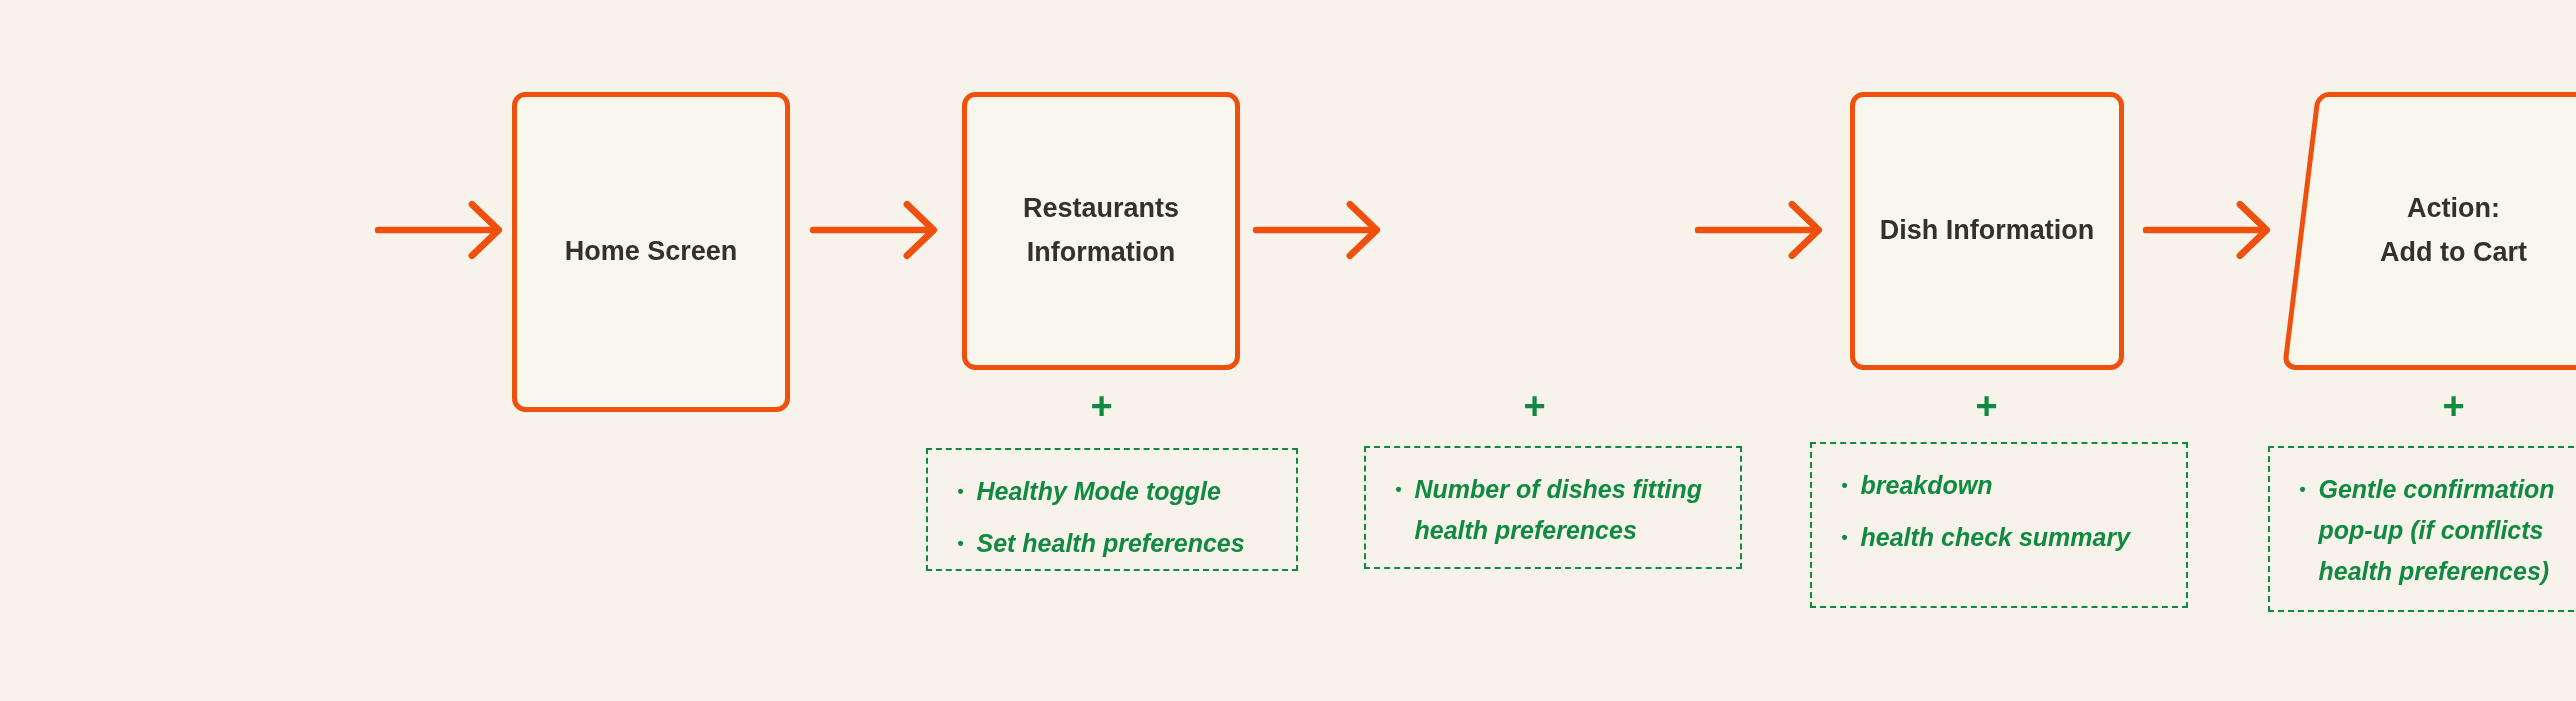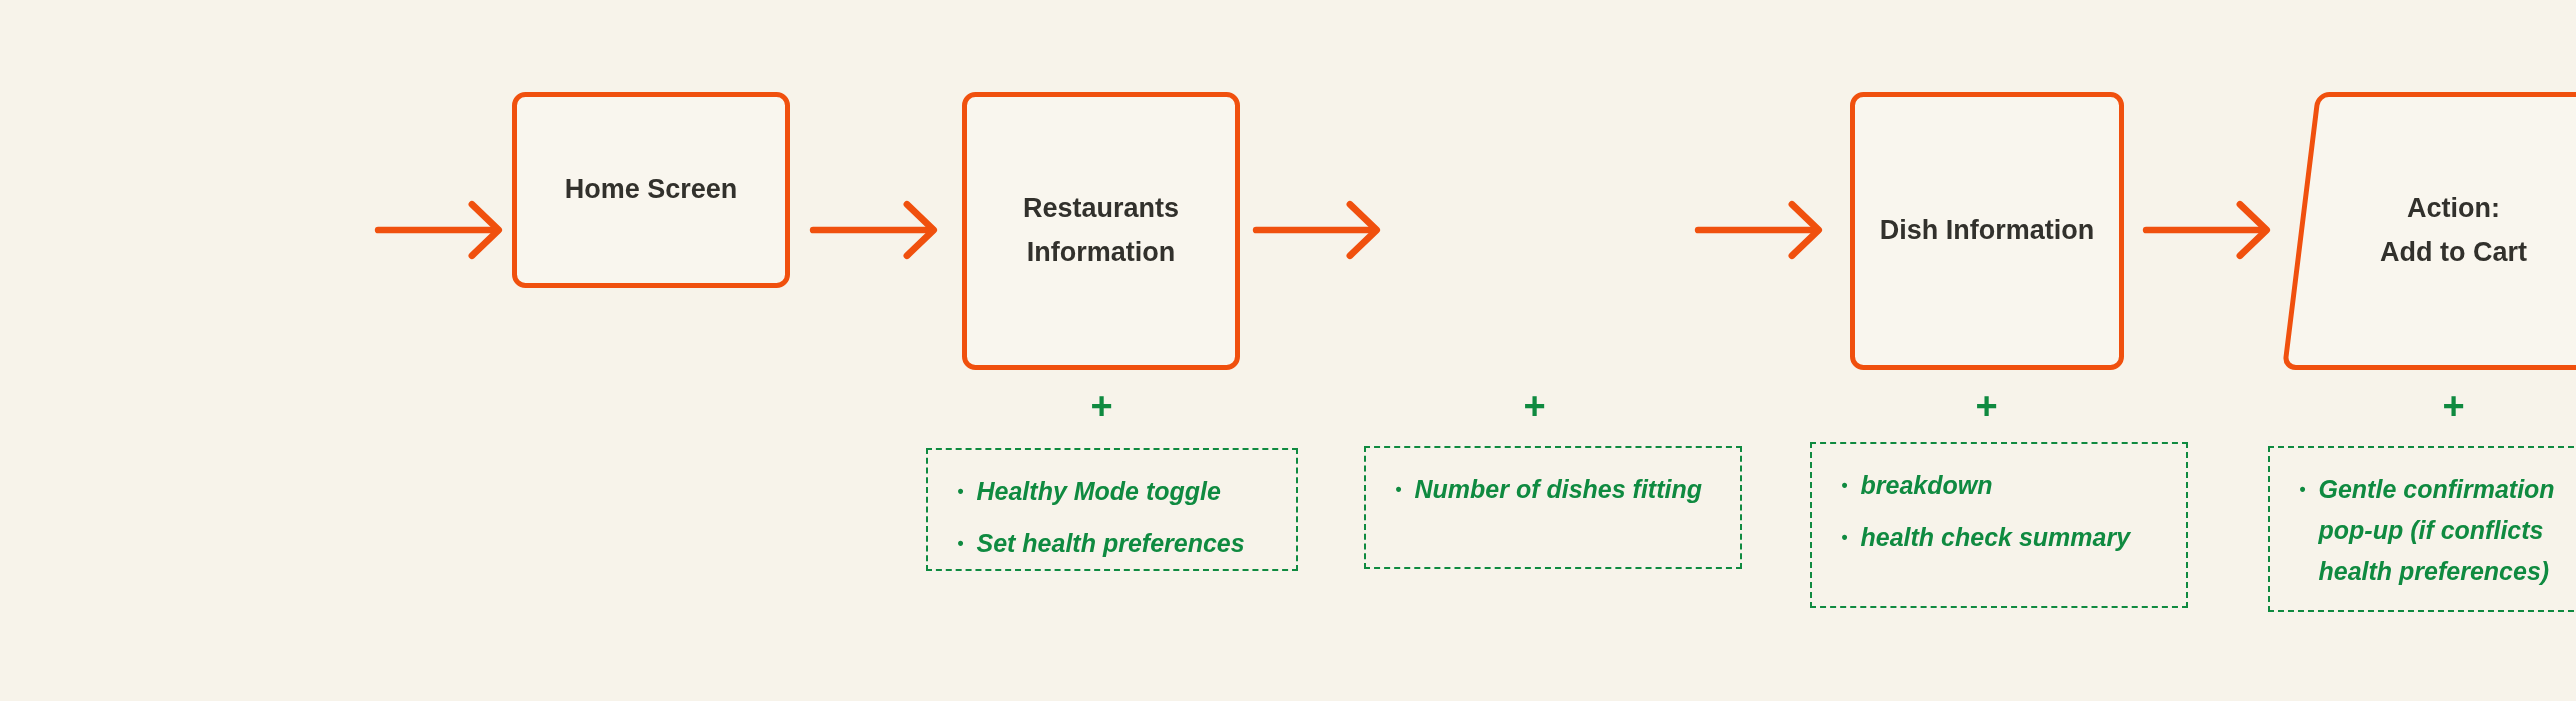--- a/index.html
+++ b/index.html
@@ -105,21 +105,21 @@
 <body>
 
 <div class="canvas">
 
 
   <svg class="arrow" style="left:374px" viewBox="0 0 260 132">
     <line x1="8" y1="66" x2="236" y2="66"></line>
     <polyline points="190,16 242,66 190,116"></polyline>
   </svg>
 
-  <div class="shape" style="left:512px;top:92px;width:278px;height:196px">
+  <div class="shape" style="left:512px;top:92px;width:278px;height:320px">
     <div class="label">Home Screen</div>
   </div>
 
   <svg class="arrow" style="left:809px" viewBox="0 0 260 132">
     <line x1="8" y1="66" x2="236" y2="66"></line>
     <polyline points="190,16 242,66 190,116"></polyline>
   </svg>
 
   <div class="shape" style="left:962px;top:92px;width:278px;height:278px">
     <div class="label">
@@ -173,20 +173,21 @@
         <div class="bline">Set health preferences</div>
       </div>
     </div>
   </div>
 
   <div class="ann" style="left:1364px;top:446px;width:378px;height:123px">
     <div class="bullet">
       <div class="dot">•</div>
       <div class="blines">
         <div class="bline">Number of dishes fitting</div>
+        <div class="bline">health preferences</div>
       </div>
     </div>
   </div>
 
   <div class="ann" style="left:1810px;top:442px;width:378px;height:166px">
     <div class="bullet">
       <div class="dot">•</div>
       <div class="blines">
         <div class="bline">breakdown</div>
       </div>

